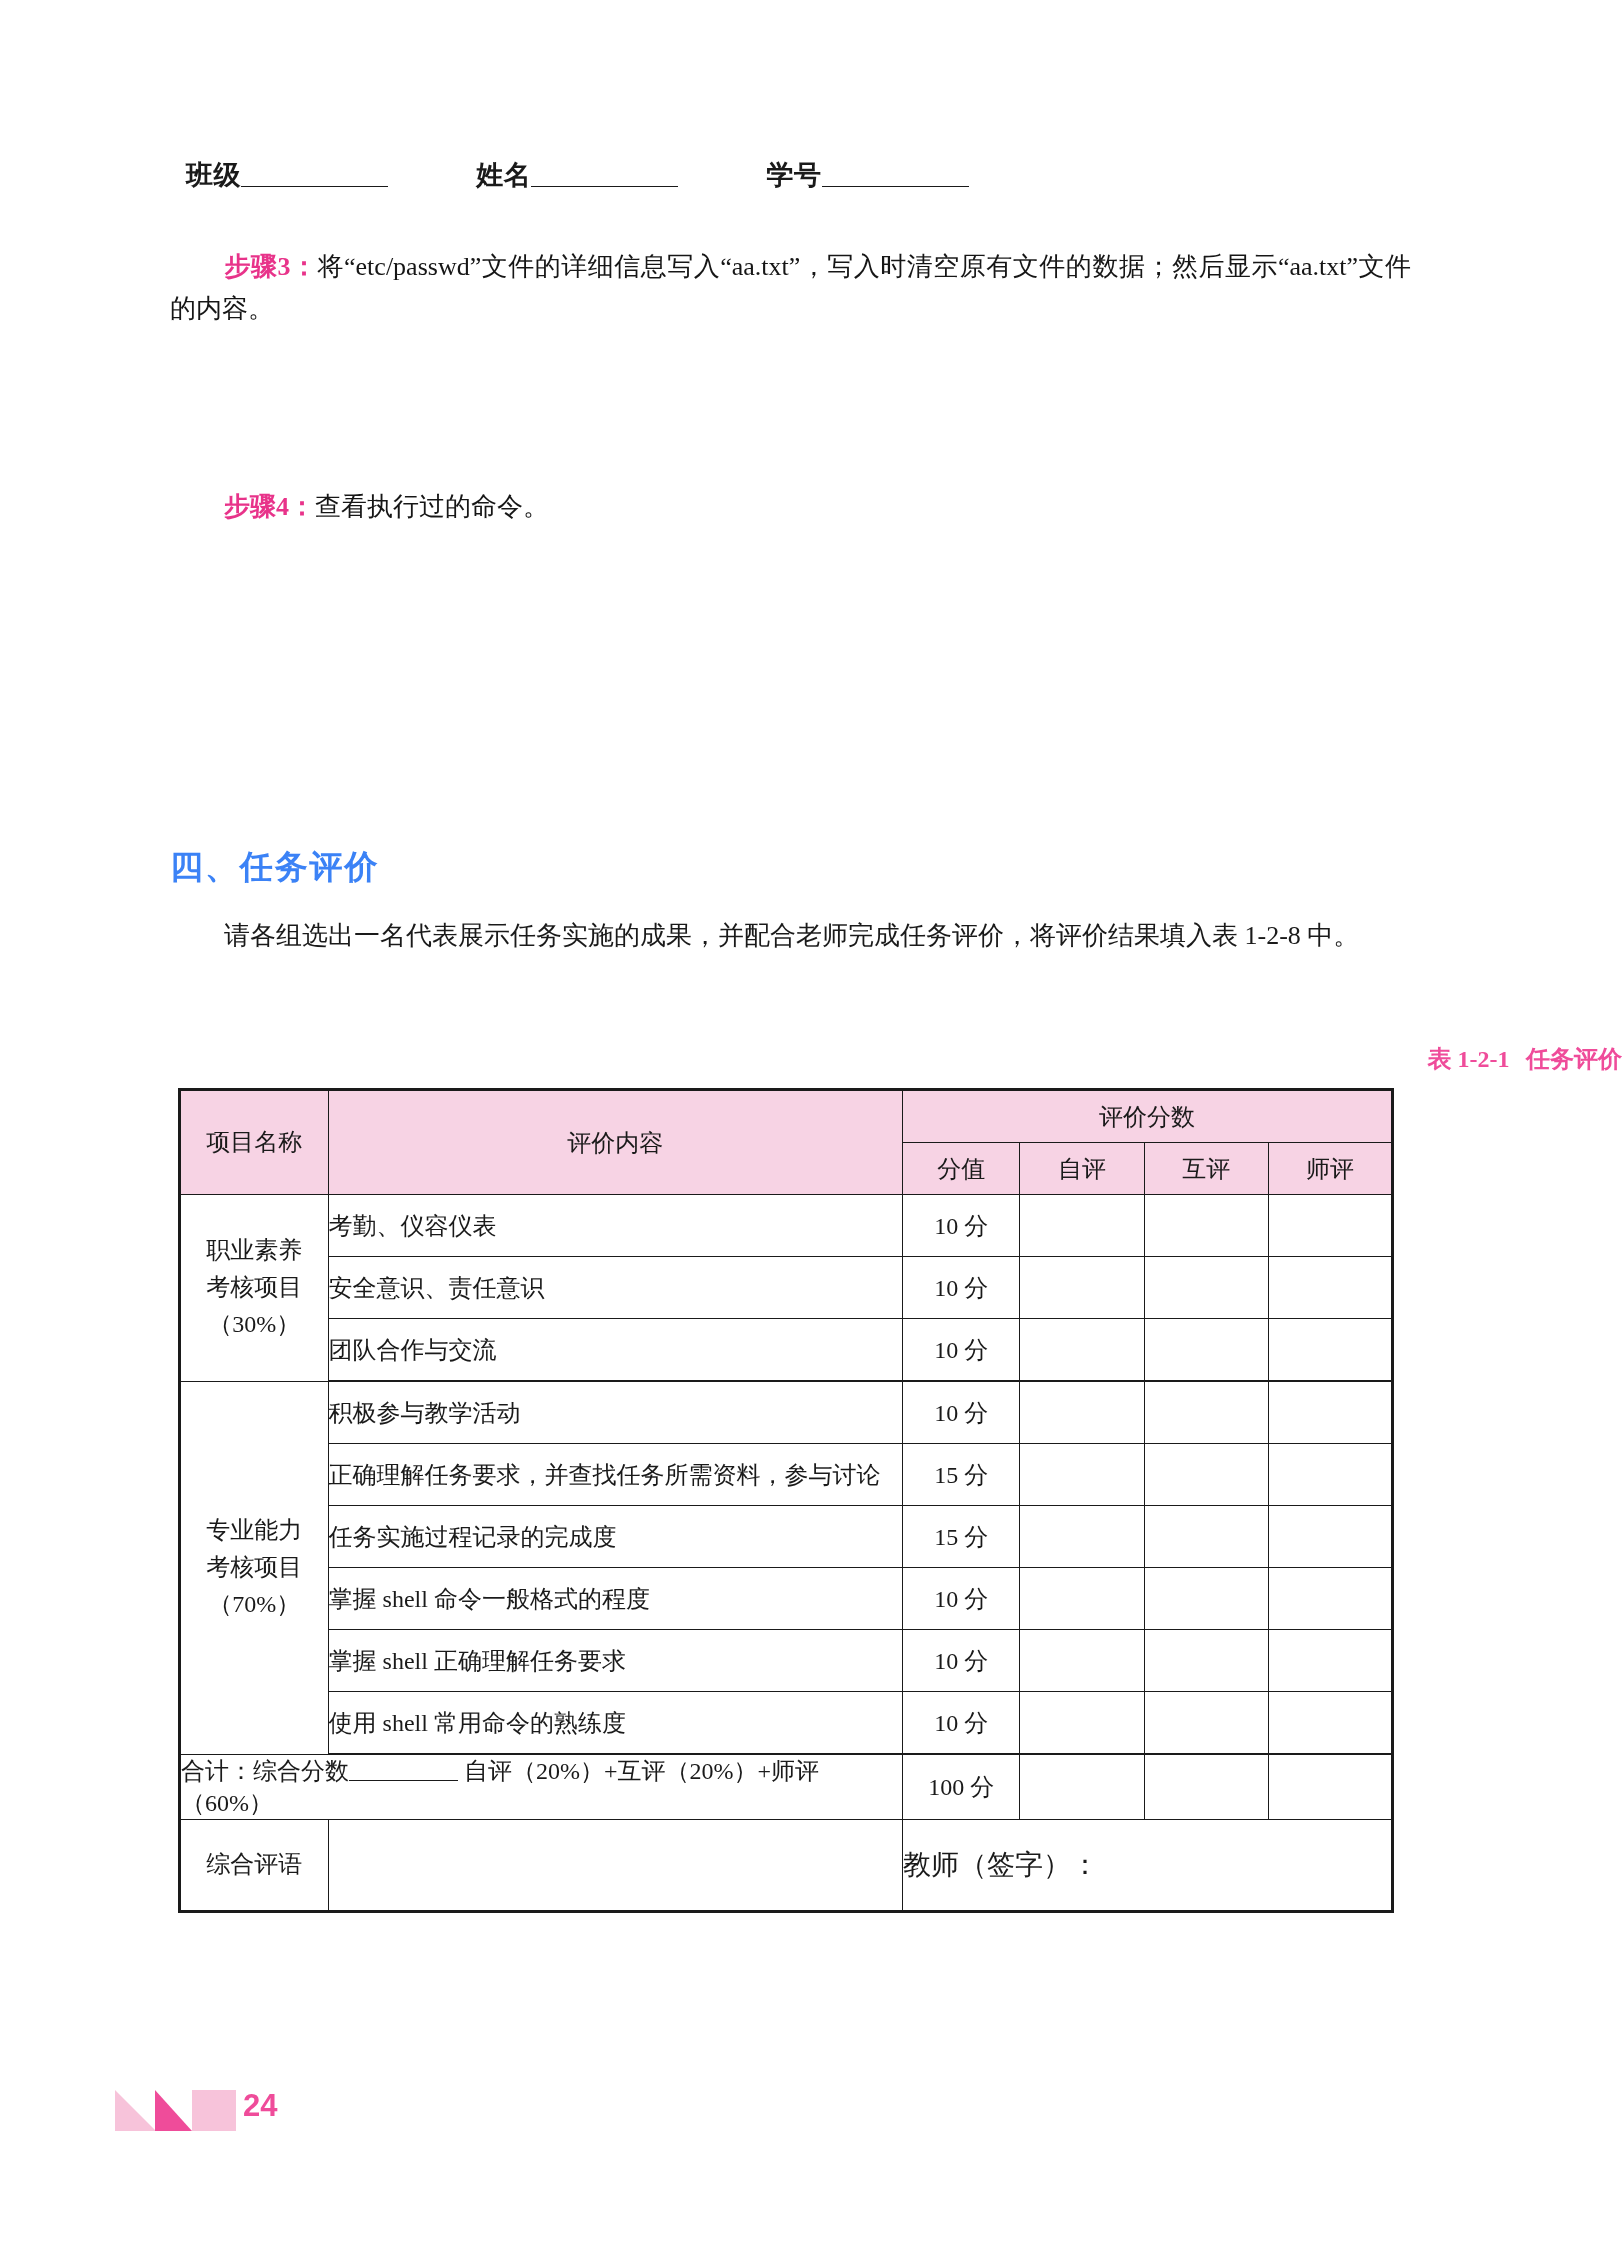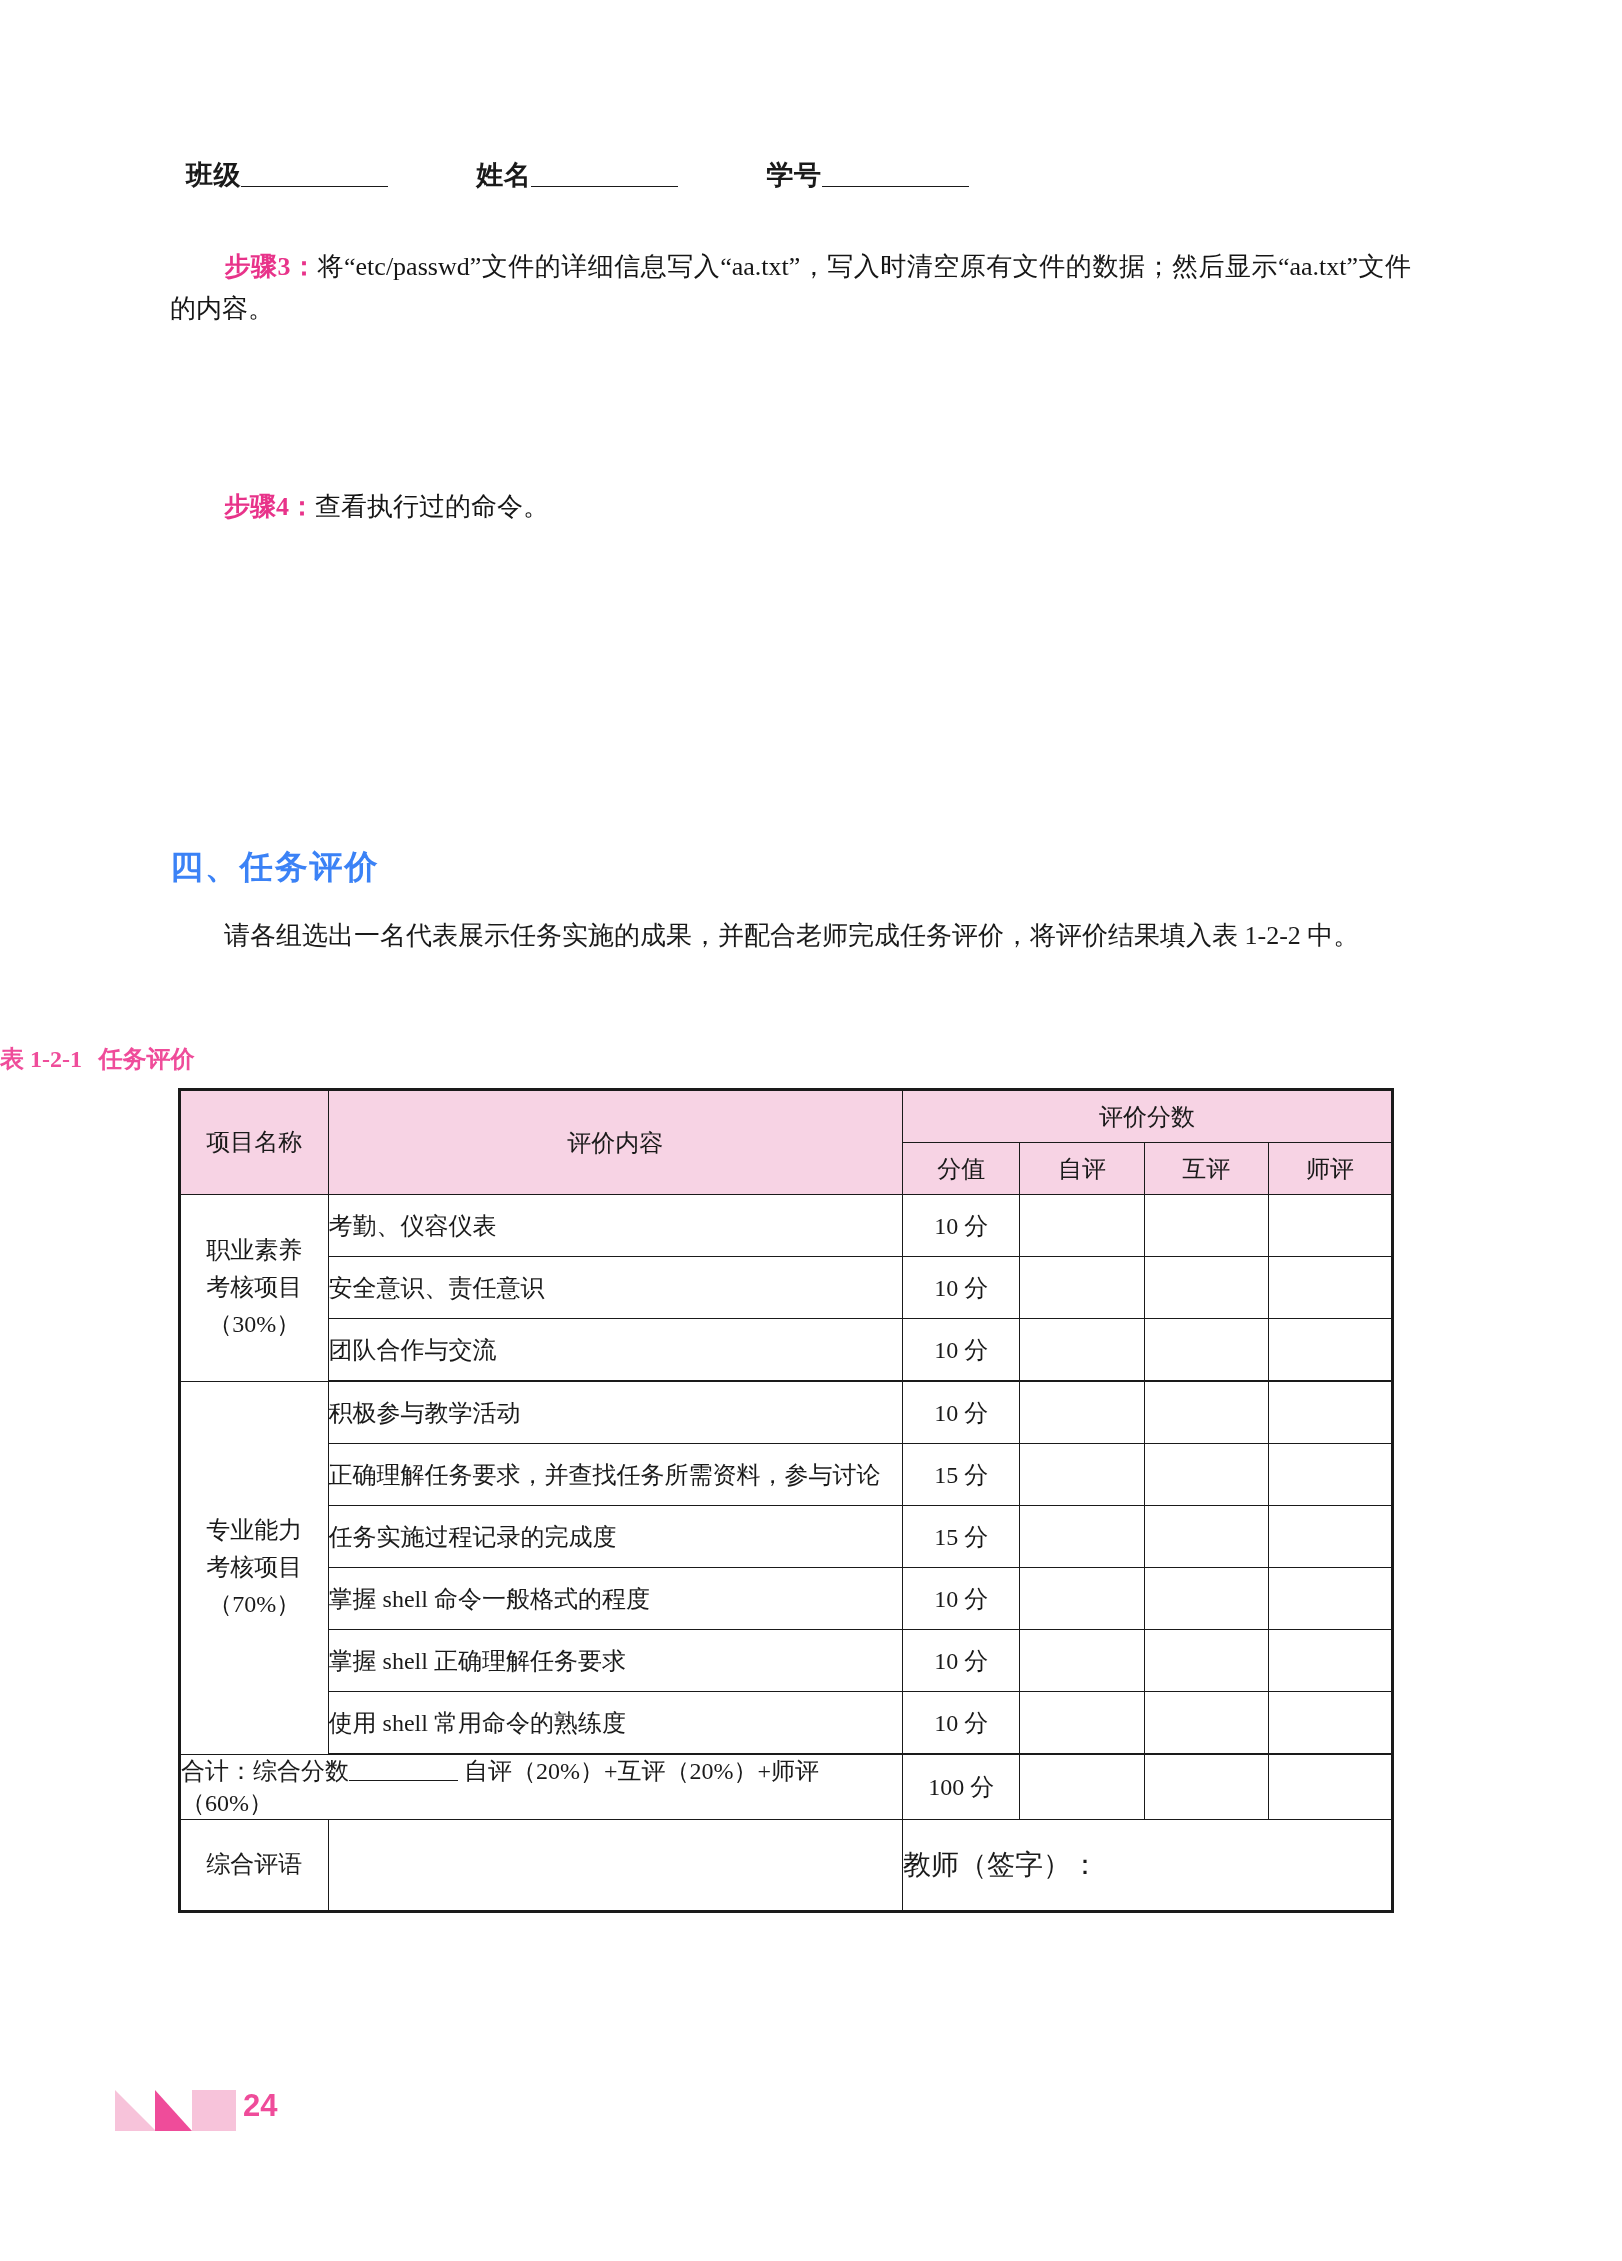--- a/index.html
+++ b/index.html
@@ -93,21 +93,21 @@
     line-height: 1.62;
     text-align: justify;
   }
 
   
   .table-caption {
     position: absolute;
     top: 1043px;
     left: 0;
     width: 1622px;
-    text-align: left;
+    text-align: right;
     font-size: 24px;
     color: #ef4c9a;
     font-weight: bold;
   }
   .table-caption .cap-num { font-weight: bold; }
   .table-caption .cap-title { margin-left: 16.6px; }
 
   
   .eval-table-wrap {
     position: absolute;
@@ -231,21 +231,21 @@
   </div>
 
   <div class="step-block step4">
     <span class="indent"></span><span class="step-label">步骤</span><span class="step-num">4</span><span class="step-num">：</span><span class="step-body">查看执行过的命令。</span>
   </div>
 
 
   <div class="sec-heading">四、任务评价</div>
 
   <div class="sec-para">
-    <span class="indent"></span><span>请各组选出一名代表展示任务实施的成果，并配合老师完成任务评价，将评价结果填入表 1-2-2 中。</span>
+    <span class="indent"></span><span>请各组选出一名代表展示任务实施的成果，并配合老师完成任务评价，将评价结果填入表 1-2-8 中。</span>
   </div>
 
   <div class="table-caption">
     <span class="cap-num">表 1-2-1</span><span class="cap-title">任务评价</span>
   </div>
 
   <div class="eval-table-wrap">
     <table class="eval">
       <colgroup>
         <col style="width:134px">

